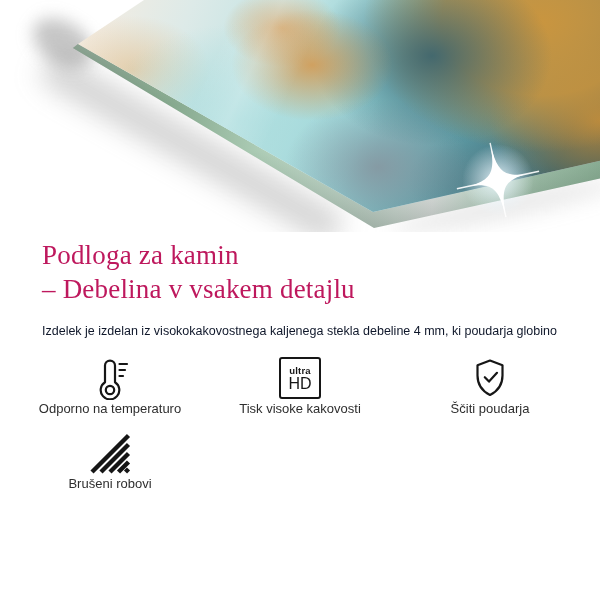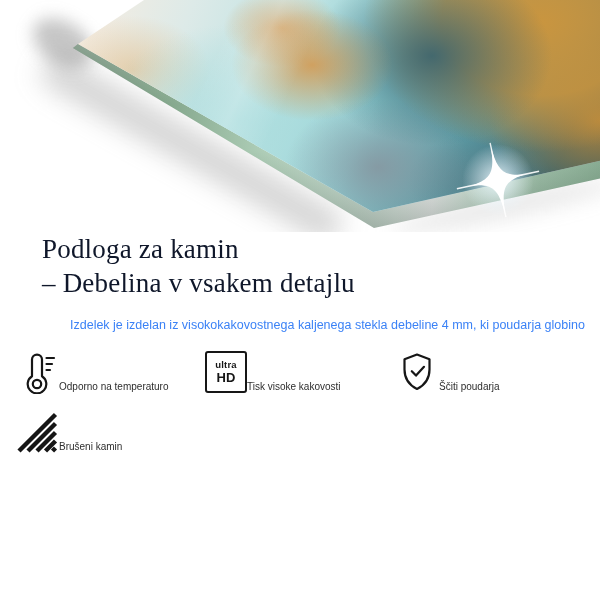--- a/index.html
+++ b/index.html
@@ -60,44 +60,44 @@
     position:absolute; left:452px; top:134px; width:92px; height:92px; pointer-events:none;
     background:radial-gradient(circle at 50% 50%, rgba(255,255,255,1) 0%,
                rgba(235,248,255,0.7) 12%, rgba(255,255,255,0) 55%);
   }
   .sparkle svg { display:block; }
 
   
   .content { padding:0 30px 0 42px; }
   .title {
     font-family:"Liberation Serif", serif; font-weight:400;
-    font-size:27px; line-height:34px; color:#0f172a;
-    letter-spacing:0.2px; 
+    font-size:27px; line-height:34px; color:#be185d;
+    letter-spacing:0.2px; margin-top:6px;
   }
-  .intro { margin-top:12px; font-size:12.5px; line-height:27px; color:#3b82f6;margin-left:28px; }
+  .intro { margin-top:12px; font-size:12.5px; line-height:27px; color:#0f172a; }
   .intro-line { white-space:nowrap; }
 
   
   .features {
     display:grid; grid-template-columns:1fr 1fr 1fr;
     padding:0 15px; margin-top:10px; row-gap:14px;
   }
-  .feature { display:flex; flex-direction:row; align-items:center; }
+  .feature { display:flex; flex-direction:column; align-items:center; }
   .feature-icon { height:46px; display:flex; align-items:center; justify-content:center; }
-  .feature-label { margin-top:28px; font-size:10px; color:#2e2e2e; white-space:nowrap; }
+  .feature-label { margin-top:0; font-size:13px; color:#2e2e2e; white-space:nowrap; }
 
   .icon-svg { stroke:#161616; fill:none; stroke-width:2.2; stroke-linecap:round; stroke-linejoin:round; }
 
   .uhd-box {
     width:38px; height:38px; border:2.5px solid #161616; border-radius:3px;
     display:flex; flex-direction:column; align-items:center; justify-content:center;
     color:#161616;
   }
   .uhd-top { font-size:9.5px; font-weight:700; line-height:10px; letter-spacing:0.2px; }
-  .uhd-bottom { font-size:13px; font-weight:700; line-height:15px;text-align:right; }
+  .uhd-bottom { font-size:16px; font-weight:400; line-height:15px;text-align:right; }
 </style>
 </head>
 <body>
 
 <div class="hero">
   <div class="shadow-main"></div>
   <div class="shadow-tip"></div>
   <div class="shadow-right"></div>
   <div class="glass-edge"></div>
   <div class="glass-face"></div>
@@ -161,17 +161,17 @@
   <div class="feature">
     <div class="feature-icon">
       <svg width="44" height="44" viewBox="0 0 44 44" fill="none" stroke="#161616" stroke-width="4.5" stroke-linecap="butt">
         <line x1="4" y1="41" x2="40.5" y2="4.5"></line>
         <line x1="13" y1="41" x2="40.5" y2="13.5"></line>
         <line x1="22" y1="41" x2="40.5" y2="22.5"></line>
         <line x1="30.5" y1="41" x2="40.5" y2="31"></line>
         <line x1="37.5" y1="41" x2="40.5" y2="38"></line>
       </svg>
     </div>
-    <div class="feature-label">Brušeni kamin</div>
+    <div class="feature-label">Brušeni robovi</div>
   </div>
 
 
 </div>
 
 </body></html>

